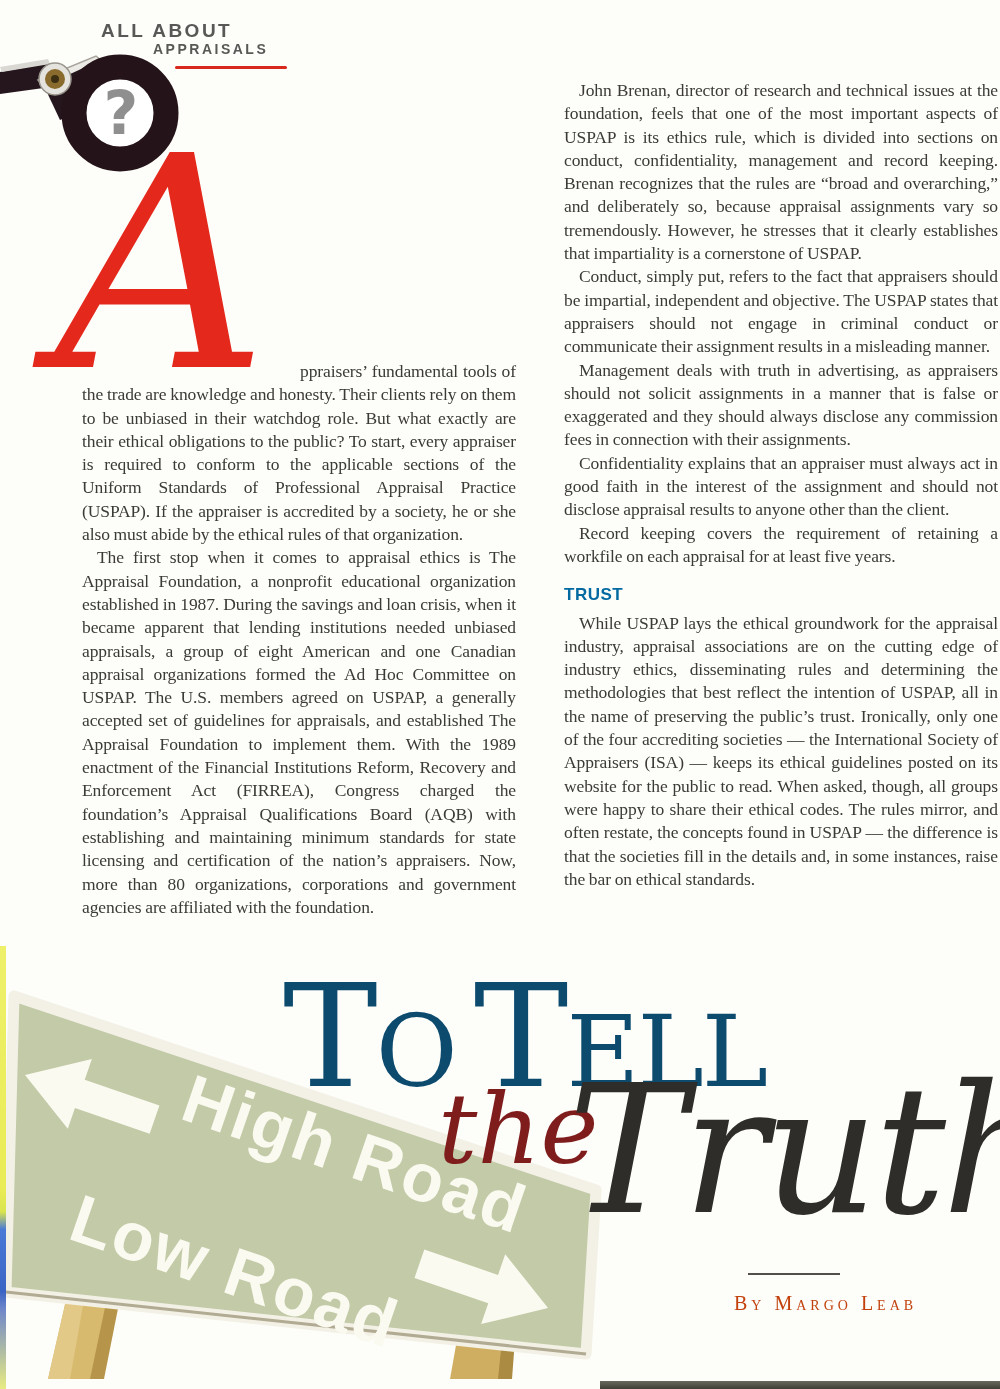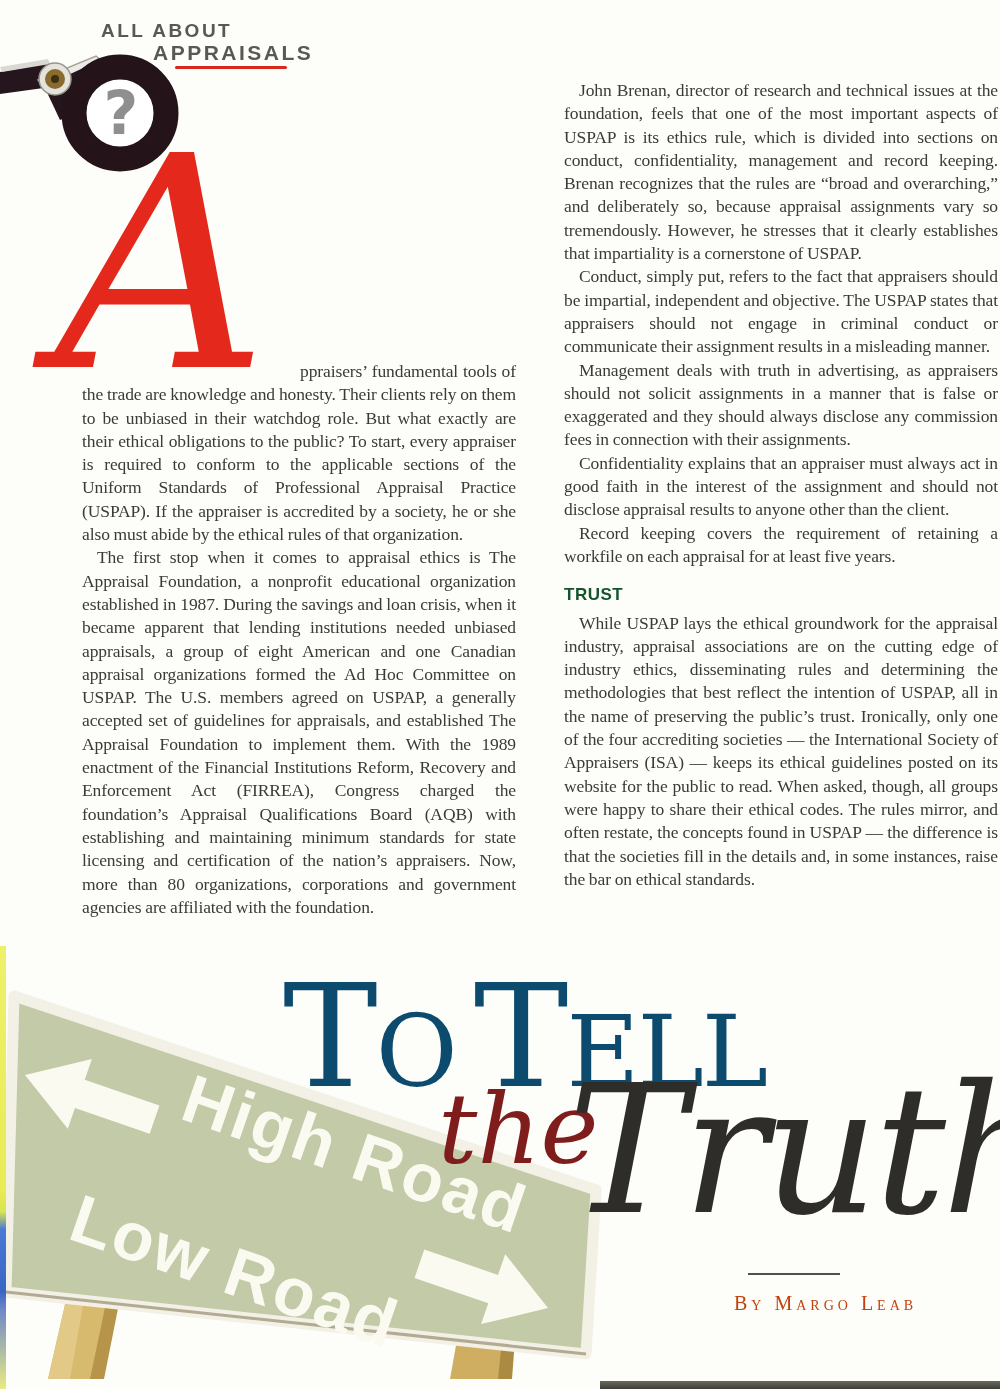--- a/index.html
+++ b/index.html
@@ -11,21 +11,21 @@
 
   
   .kicker1 {
     position:absolute; left:101px; top:20px;
     font-family:"Liberation Sans", sans-serif; font-weight:bold;
     font-size:19px; letter-spacing:2.5px; color:#585856;
   }
   .kicker2 {
     position:absolute; left:153px; top:41px;
     font-family:"Liberation Sans", sans-serif; font-weight:bold;
-    font-size:21px; letter-spacing:2.5px; color:#585856;
+    font-size:14px; letter-spacing:2.5px; color:#585856;
   }
   .red-underline {
     position:absolute; left:175px; top:66px; width:112px; height:3px;
     background:#d9291d; border-radius:2px;
   }
   .logo-svg { position:absolute; left:0; top:50px; }
 
   
   .dropcap {
     position:absolute; left:55px; top:118px; z-index:1;
@@ -38,21 +38,21 @@
     position:absolute; width:434px; text-align:justify;
     font-size:17.5px; line-height:23.3px; letter-spacing:-0.1px;
     word-spacing:-0.5px; color:#3c3a37;
   }
   .col p { margin:0; text-indent:15px; }
   .col-left  { left:82px;  top:360px; }
   .col-right { left:564px; top:79px; }
   .col-left p.opening { text-indent:218px; }
   h2.trust {
     font-family:"Liberation Sans", sans-serif; font-weight:bold;
-    font-size:17px; letter-spacing:0.5px; color:#14532d;
+    font-size:17px; letter-spacing:0.5px; color:#0369a1;
     margin:15px 0 5px 0;
   }
 
   
   .title-line1 {
     position:absolute; left:283px; top:966px; z-index:3;
     font-family:"DejaVu Serif", serif; color:#0c4a6e; white-space:nowrap;
     line-height:1; letter-spacing:-2px;
   }
   .title-line1 .big   { font-size:142px; }

